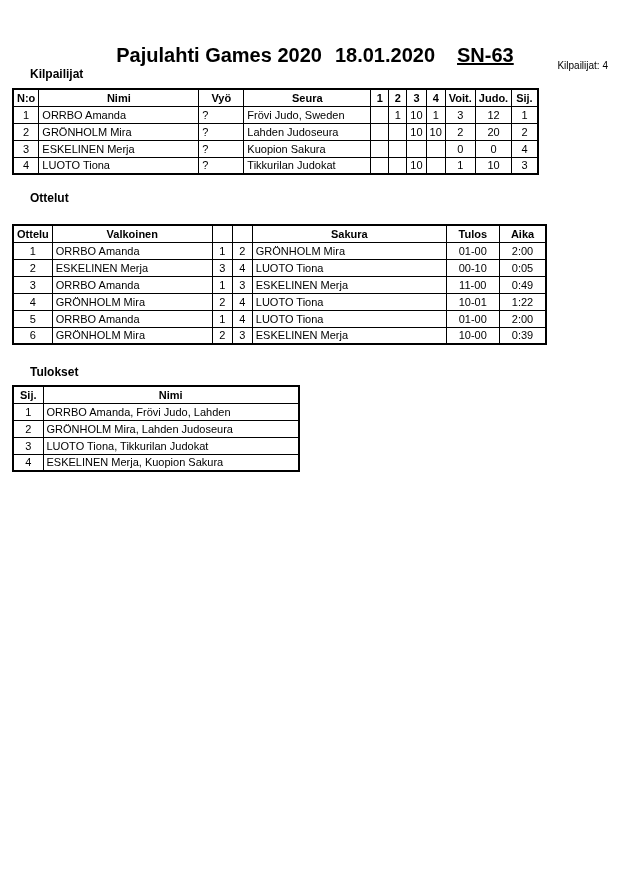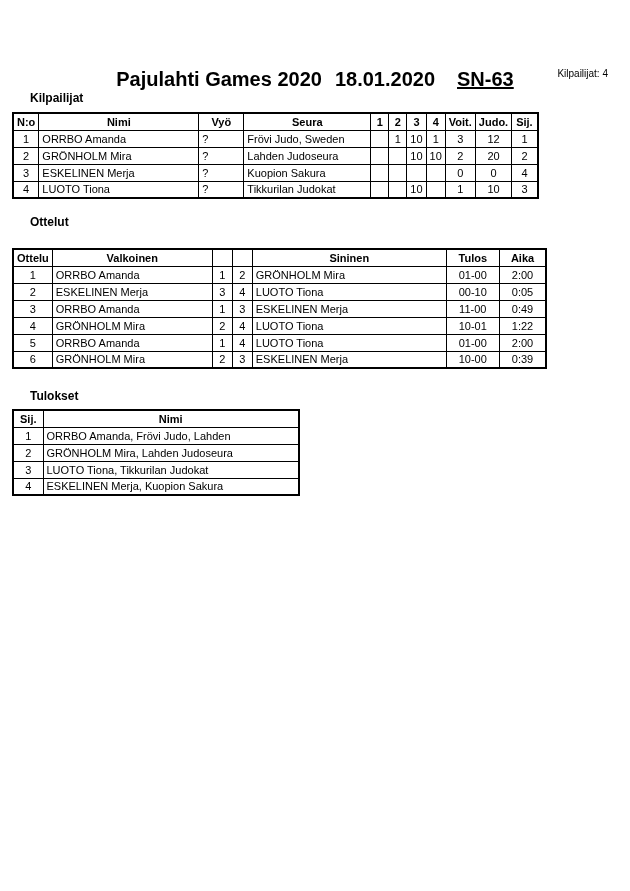--- a/index.html
+++ b/index.html
@@ -3,27 +3,27 @@
 <meta charset="utf-8">
 <style>
   * { margin:0; padding:0; box-sizing:border-box; }
   html,body { background:#fff; }
   .page {
     width:630px; height:891px; background:#ffffff; position:relative;
     font-family:"Liberation Sans", sans-serif; color:#000;
     margin:0 auto; overflow:hidden;
   }
   .title-row {
-    padding-top:68px;
+    padding-top:44px;
     display:flex; justify-content:center; align-items:baseline; gap:13px;
     font-size:20px; font-weight:bold; white-space:nowrap;
   }
   .title-cat { margin-left:9px;text-decoration:underline; }
   .competitors-note {
-    position:absolute; top:68px; right:22px; font-size:10px; font-weight:normal;
+    position:absolute; top:60px; right:22px; font-size:10px; font-weight:normal;
   }
   .section-label { font-weight:bold; font-size:12px; text-align:left; }
   .label-k { width:506px; margin:0 0 7px 30px; }
   .label-o { width:532px; margin:16px 0 19px 30px; }
   .label-t { width:286px; margin:20px 0 6px 30px; }
 
   table.results {
     border-collapse:collapse; border:2px solid #000; table-layout:fixed;
     margin-left:12px; font-size:11px; background:#fff;
   }
@@ -147,21 +147,21 @@
       <col style="width:194px">
         <col style="width:53px">
         <col style="width:47px">
     </colgroup>
     <thead>
       <tr>
         <th class="l">Ottelu</th>
         <th class="c">Valkoinen</th>
         <th class="c sc"></th>
         <th class="c sc"></th>
-        <th class="c">Sininen</th>
+        <th class="c">Sakura</th>
         <th class="c">Tulos</th>
         <th class="c">Aika</th>
       </tr>
     </thead>
     <tbody>
       <tr>
         <td class="c">1</td>
         <td class="l">ORRBO Amanda</td>
         <td class="c sc">1</td>
         <td class="c sc">2</td>

